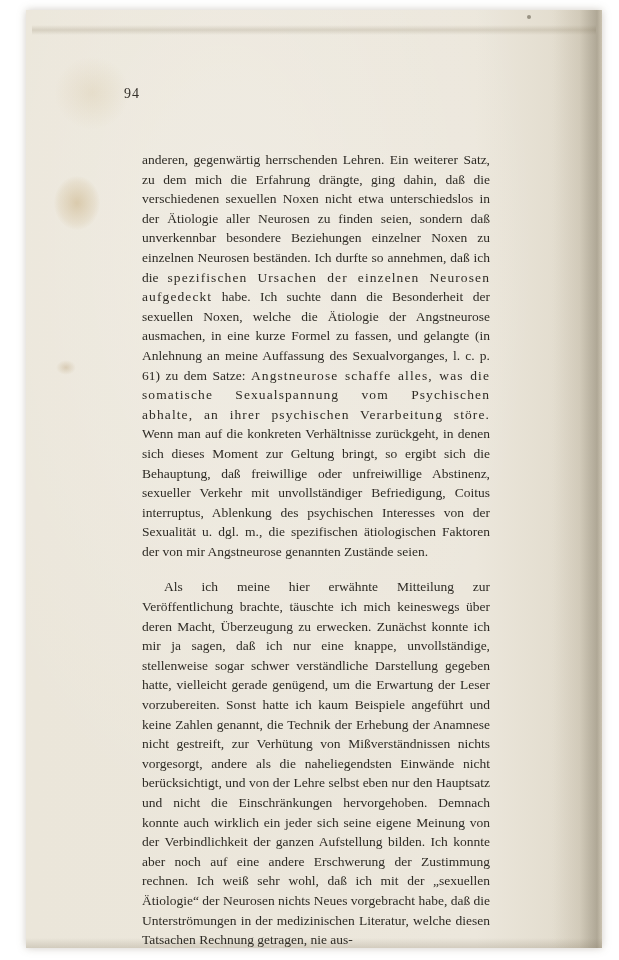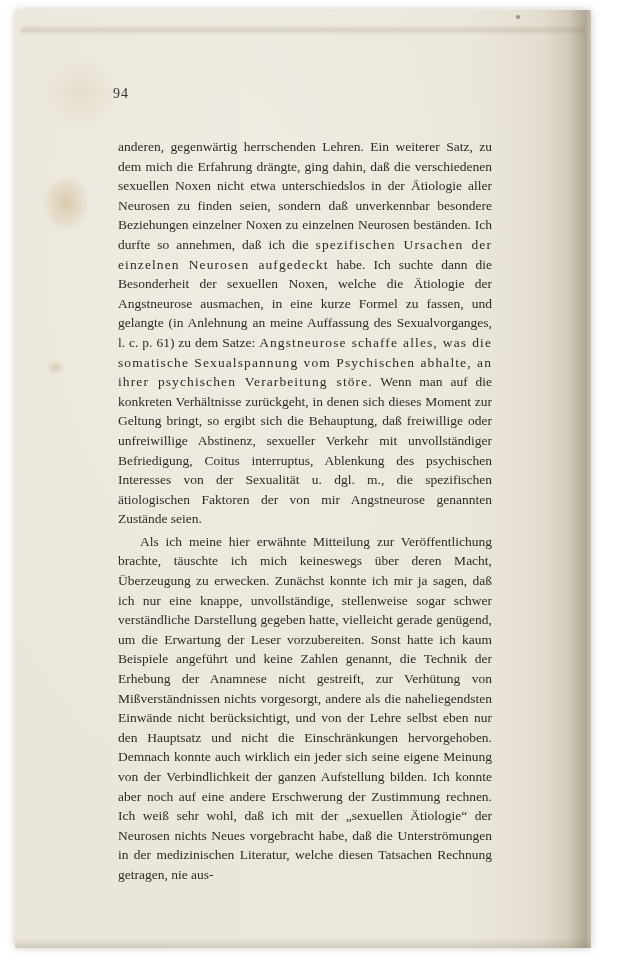--- a/index.html
+++ b/index.html
@@ -9,21 +9,21 @@
   }
   body {
     position: relative;
     width: 619px;
     height: 960px;
     overflow: hidden;
     font-family: "Liberation Serif", "DejaVu Serif", serif;
   }
   .paper {
     position: absolute;
-    left: 15px;
+    left: 26px;
     top: 10px;
     width: 576px;
     height: 938px;
     background:
       radial-gradient(ellipse at 35% 25%, rgba(255,255,255,0.22), transparent 60%),
       linear-gradient(to right, #ebe6da 0%, #ece7dc 78%, #e3ddcf 92%, #d8d1c0 100%),
       #ece7dc;
     box-shadow: 0 0 8px rgba(120,110,90,0.35);
     font-family: Liberation Serif, serif;
   }
@@ -90,21 +90,21 @@
     position: absolute;
     left: 100px;
     top: 124px;
     width: 380px;
     text-align: justify;
     font-size: 13.5px;
     line-height: 19.6px;
     color: #2e2b25;
   }
   .text-block p {
-    margin: 3px;
+    margin: 16px;
   }
   .text-block p.indented {
     text-indent: 22px;
   }
   .spaced {
     letter-spacing: 1.1px;
   }
 </style>
 </head>
 <body>

